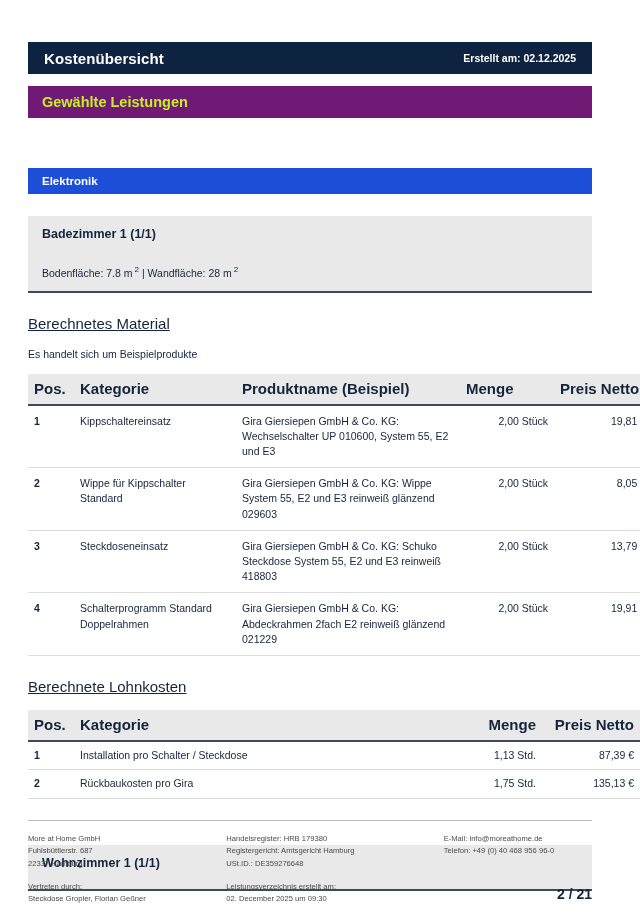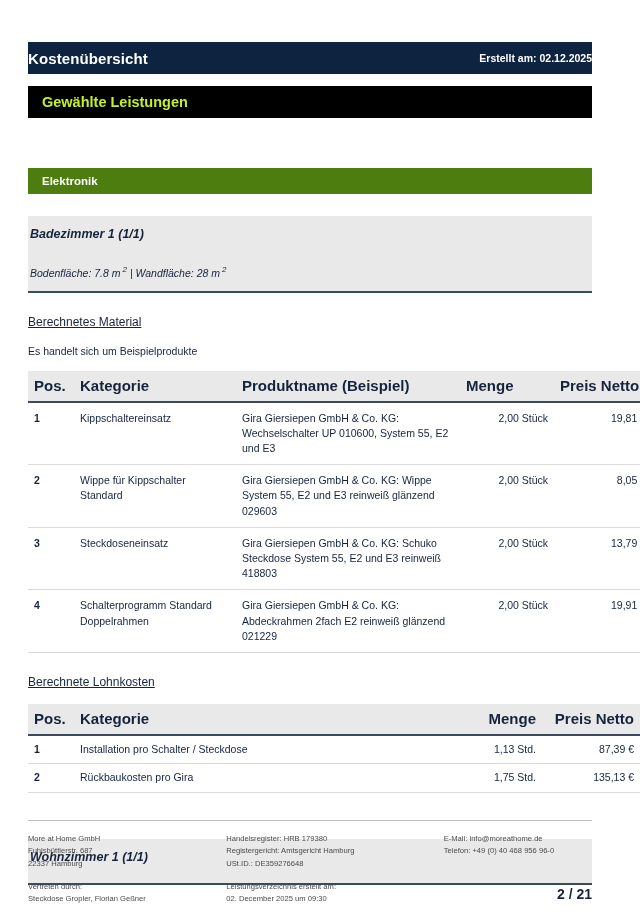--- a/index.html
+++ b/index.html
@@ -32,75 +32,74 @@
   }
 
   
   .titlebar {
     margin-top: 42px;
     height: 32px;
     background: #0e2340;
     display: flex;
     align-items: center;
     justify-content: space-between;
-    padding: 0 0;
+    padding: 0 16px;
     box-sizing: border-box;
   }
   .titlebar-title {
     color: #ffffff;
     font-size: 15px;
     font-weight: bold;
     letter-spacing: 0.1px;
   }
   .titlebar-meta {
     color: #ffffff;
     font-size: 10.5px;
     font-weight: bold;
   }
 
   
   .banner {
     margin-top: 12px;
     height: 32px;
-    background: #000000;
+    background: #701a75;
     display: flex;
     align-items: center;
     padding: 0 14px;
     box-sizing: border-box;
   }
   .banner-title {
     color: #c6ef2a;
     font-size: 14.5px;
     font-weight: bold;
   }
 
   
   .sectionbar {
     margin-top: 50px;
     height: 26px;
-    background: #4d7c0f;
+    background: #1d4ed8;
     display: flex;
     align-items: center;
     padding: 0 14px;
     box-sizing: border-box;
   }
   .sectionbar-title {
     color: #ffffff;
     font-size: 11.5px;
     font-weight: bold;
   }
 
   
   .roomblock {
     margin-top: 22px;
     background: #e9e9e9;
     border-bottom: 2px solid #3c4a5e;
-    padding: 11px 14px 12px 2px;
-    box-sizing: border-box;
-    font-style: italic;
+    padding: 11px 14px 12px 14px;
+    box-sizing: border-box;
   }
   .room-name {
     font-size: 12.5px;
     font-weight: bold;
     color: #15243d;
     margin: 0 0 7px 0;
   }
   .room-areas {
     font-size: 10.5px;
     color: #15243d;
@@ -108,21 +107,21 @@
   }
   .room-areas sup {
     font-size: 8px;
     vertical-align: super;
     margin-left: 2px;
   }
 
   
   .subhead {
     margin-top: 22px;
-    font-size: 12px;
+    font-size: 15px;
     color: #15243d;
     text-decoration: underline;
     display: inline-block;
   }
   .note {
     margin-top: 15px;
     font-size: 10.5px;
     color: #15243d;
   }
 

